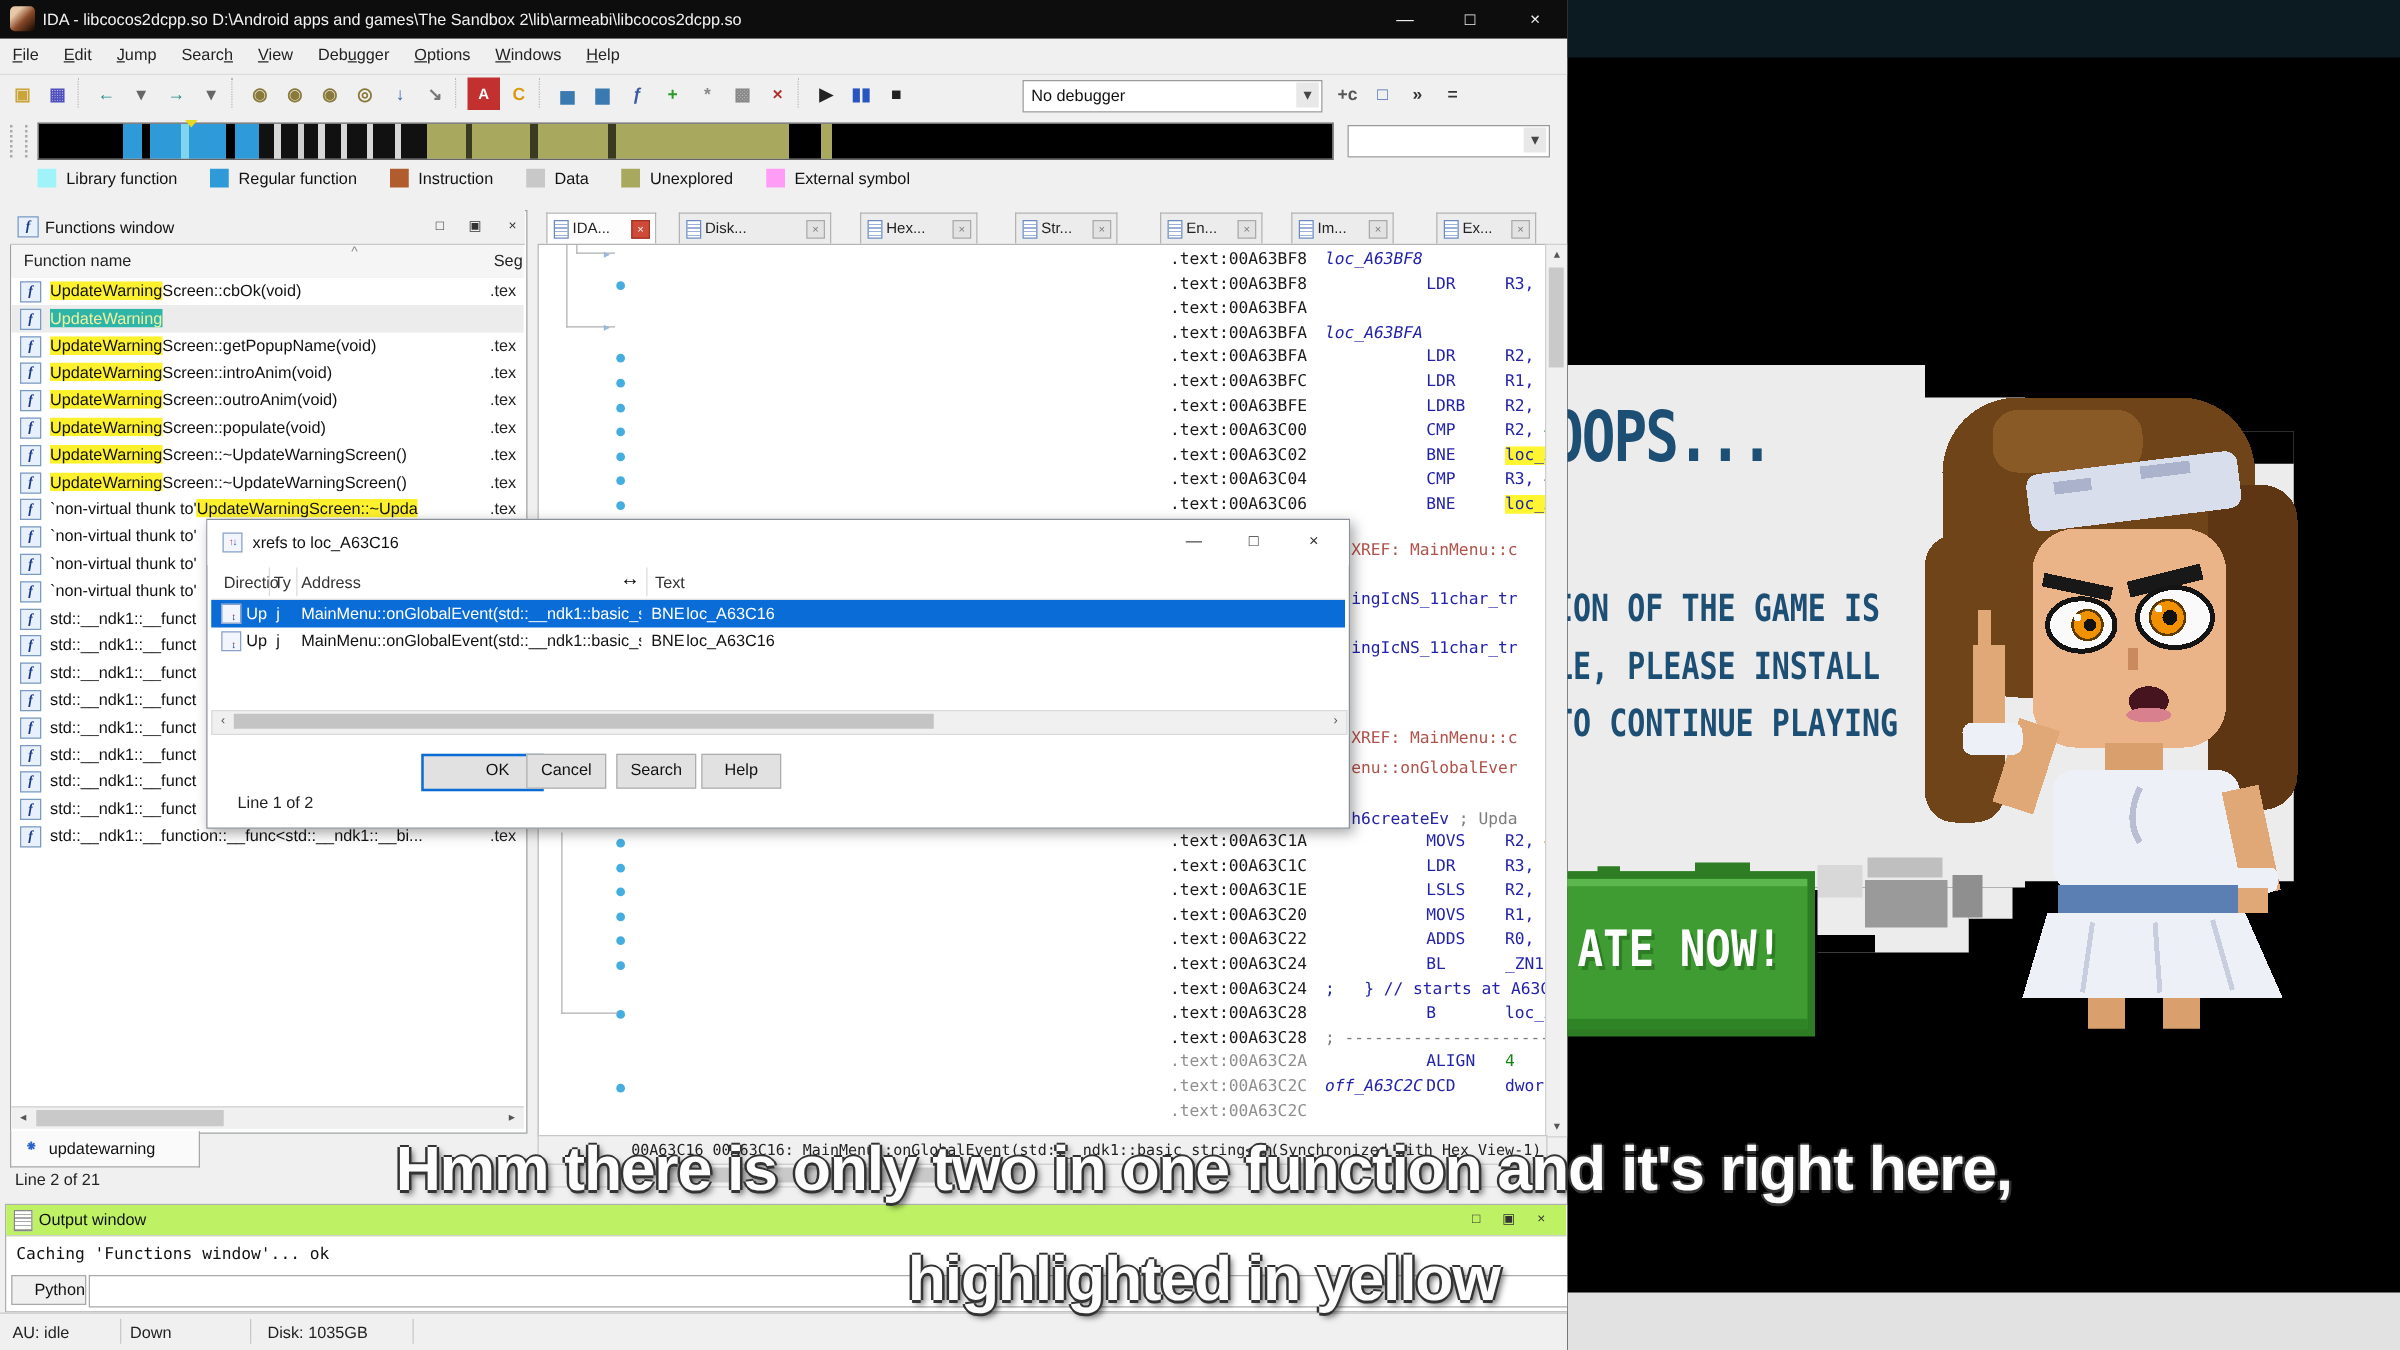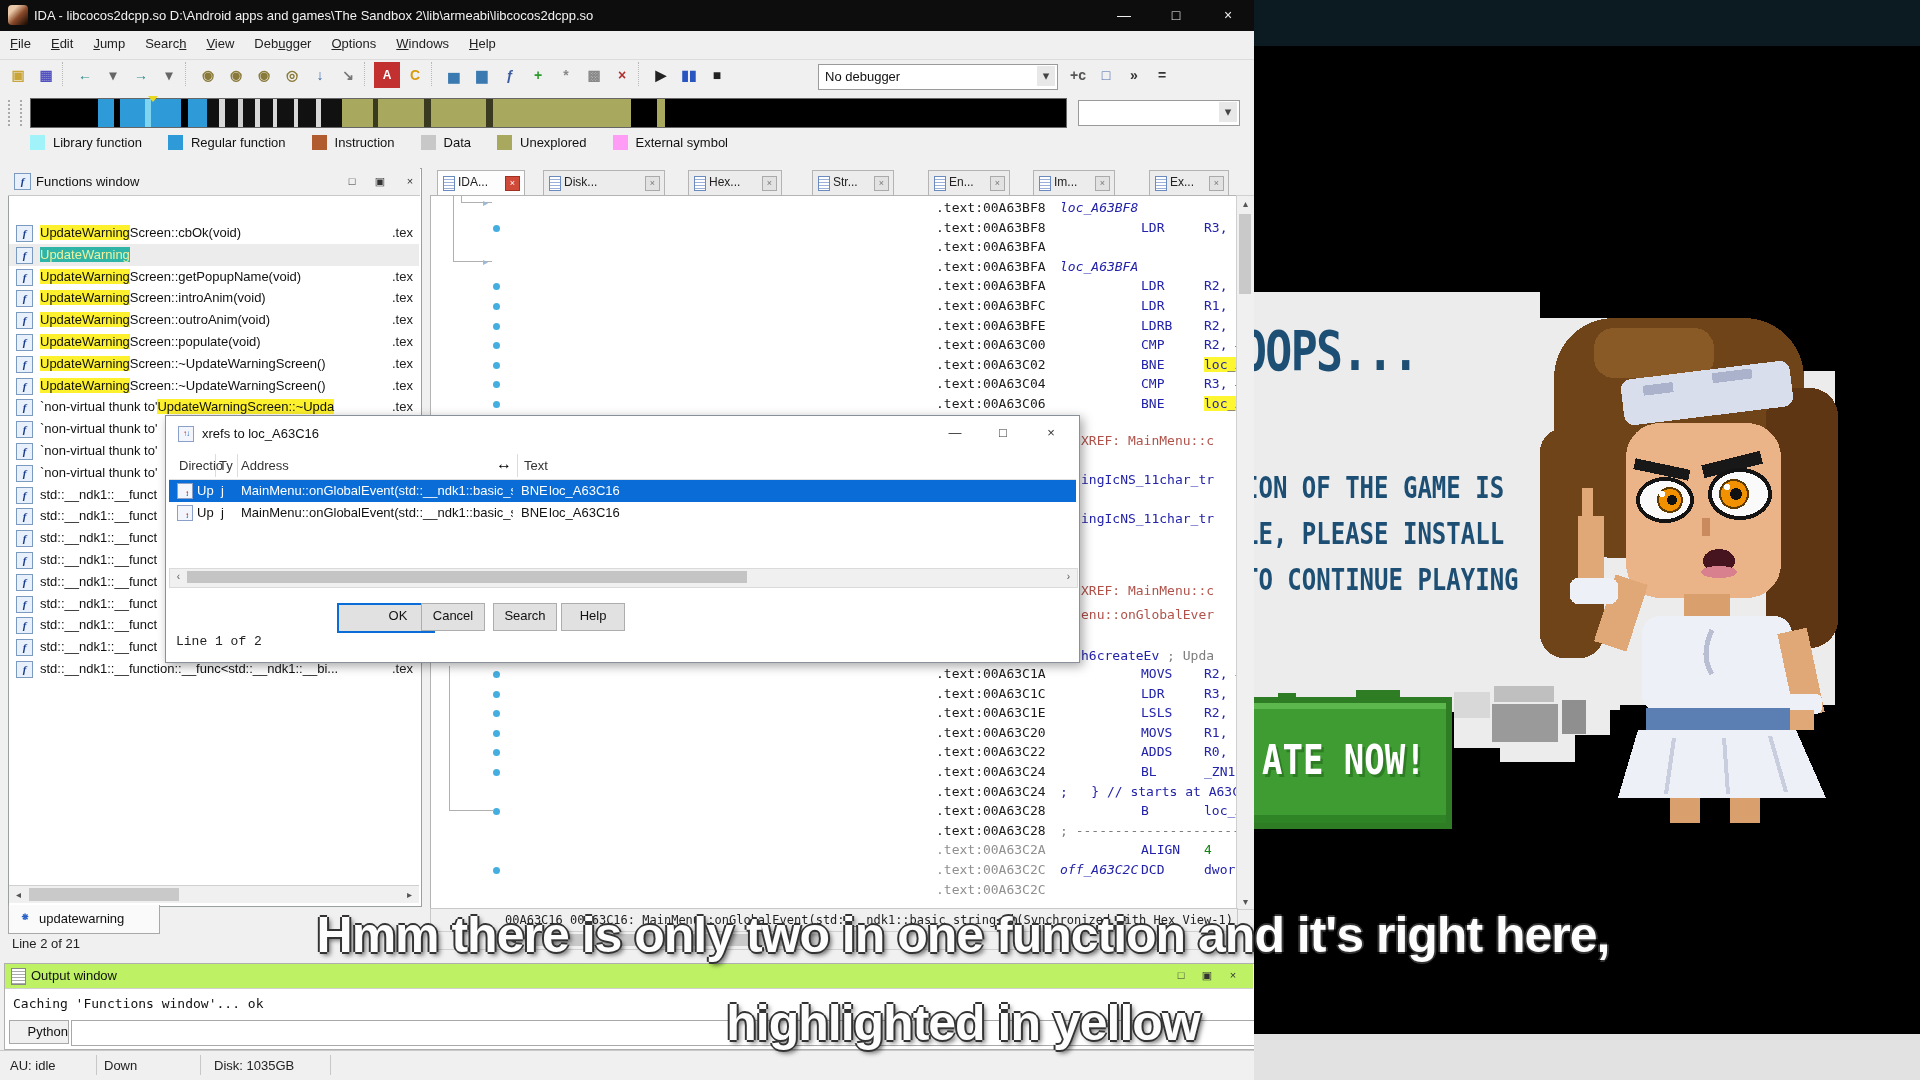--- a/index.html
+++ b/index.html
@@ -112,21 +112,21 @@
   #xhead span{position:absolute;top:6px;}
   .xsep{position:absolute;top:2px;width:1px;height:23px;background:#dcdcdc;}
   .xrow{position:absolute;left:3px;width:907px;height:22px;white-space:nowrap;}
   .xrow span{position:absolute;top:3px;}
   .xrow .xr-ic{position:absolute;top:3px;}
   .xrow.sel{background:#0a6cd6;color:#fff;}
   #xhscroll{position:absolute;left:3px;top:152px;width:907px;height:18px;background:#f0f0f0;border:1px solid #dadada;}
   #xhscroll .th{position:absolute;left:17px;top:2px;width:560px;height:12px;background:#c4c4c4;}
   .pbtn{position:absolute;top:187px;height:26px;background:#e1e1e1;border:1px solid #adadad;text-align:center;line-height:24px;font-size:13px;color:#111;}
   .pbtn.def{border:2px solid #0a6cd6;line-height:22px;}
-  #xstatus{position:absolute;left:10px;top:218px;font-size:13px;color:#222;font-family:Liberation Mono, monospace;}
+  #xstatus{position:absolute;left:24px;top:218px;font-size:13px;color:#222;}
   #xcursor{position:absolute;left:496px;top:455px;z-index:40;color:#000;font-size:16px;font-weight:bold;
            text-shadow:1px 1px 0 #fff,-1px -1px 0 #fff,1px -1px 0 #fff,-1px 1px 0 #fff;}
   
   #outwin{position:absolute;left:4px;top:963px;width:1250px;height:85px;background:#fff;border:1px solid #b0b0b0;}
   #outwin .tbar{position:absolute;left:0;top:0;width:1248px;height:24px;background:#bef264;border-bottom:1px solid #d0d0d0;}
   #outwin .oic{position:absolute;left:6px;top:4px;width:13px;height:15px;background:#fff;border:1px solid #888;
       background-image:repeating-linear-gradient(#fff 0 2px,#aaa 2px 3px);}
   #outwin .t{position:absolute;left:26px;top:4px;}
   #outlog{position:absolute;left:8px;top:32px;font:13px "DejaVu Sans Mono",monospace;color:#111;}
   #pyrow{position:absolute;left:2px;top:55px;width:1246px;height:26px;}
@@ -186,20 +186,25 @@
     </div>
     <div id="legend"><span class="lg-item"><span class="lg-sw" style="background: rgb(159, 243, 249);"></span><span>Library function</span></span><span class="lg-item"><span class="lg-sw" style="background: rgb(47, 154, 216);"></span><span>Regular function</span></span><span class="lg-item"><span class="lg-sw" style="background: rgb(176, 92, 46);"></span><span>Instruction</span></span><span class="lg-item"><span class="lg-sw" style="background: rgb(200, 200, 200);"></span><span>Data</span></span><span class="lg-item"><span class="lg-sw" style="background: rgb(168, 168, 94);"></span><span>Unexplored</span></span><span class="lg-item"><span class="lg-sw" style="background: rgb(255, 156, 245);"></span><span>External symbol</span></span></div>
 
     <div id="funcwin"></div>
     <div id="fw-title">
       <span class="fic">f</span>
       <span class="t">Functions window</span>
       <span class="smbtn" style="left:334px">□</span>
       <span class="smbtn" style="left:362px">▣</span>
       <span class="smbtn" style="left:392px">×</span>
+    </div>
+    <div id="fw-header">
+      <span class="h1">Function name</span>
+      <span class="sort">^</span>
+      <span class="h2">Seg</span>
     </div>
     <div id="fw-rows">
         <div class="frow" style="top: 0px;">
           <span class="fic">f</span>
           <span class="txt"><span class="hl">UpdateWarning</span><span>Screen::cbOk(void)</span></span>
           <span class="seg">.tex</span>
         </div>
         <div class="frow sel" style="top: 21.8px;">
           <span class="fic">f</span>
           <span class="txt"><span class="hl">UpdateWarning</span></span>

